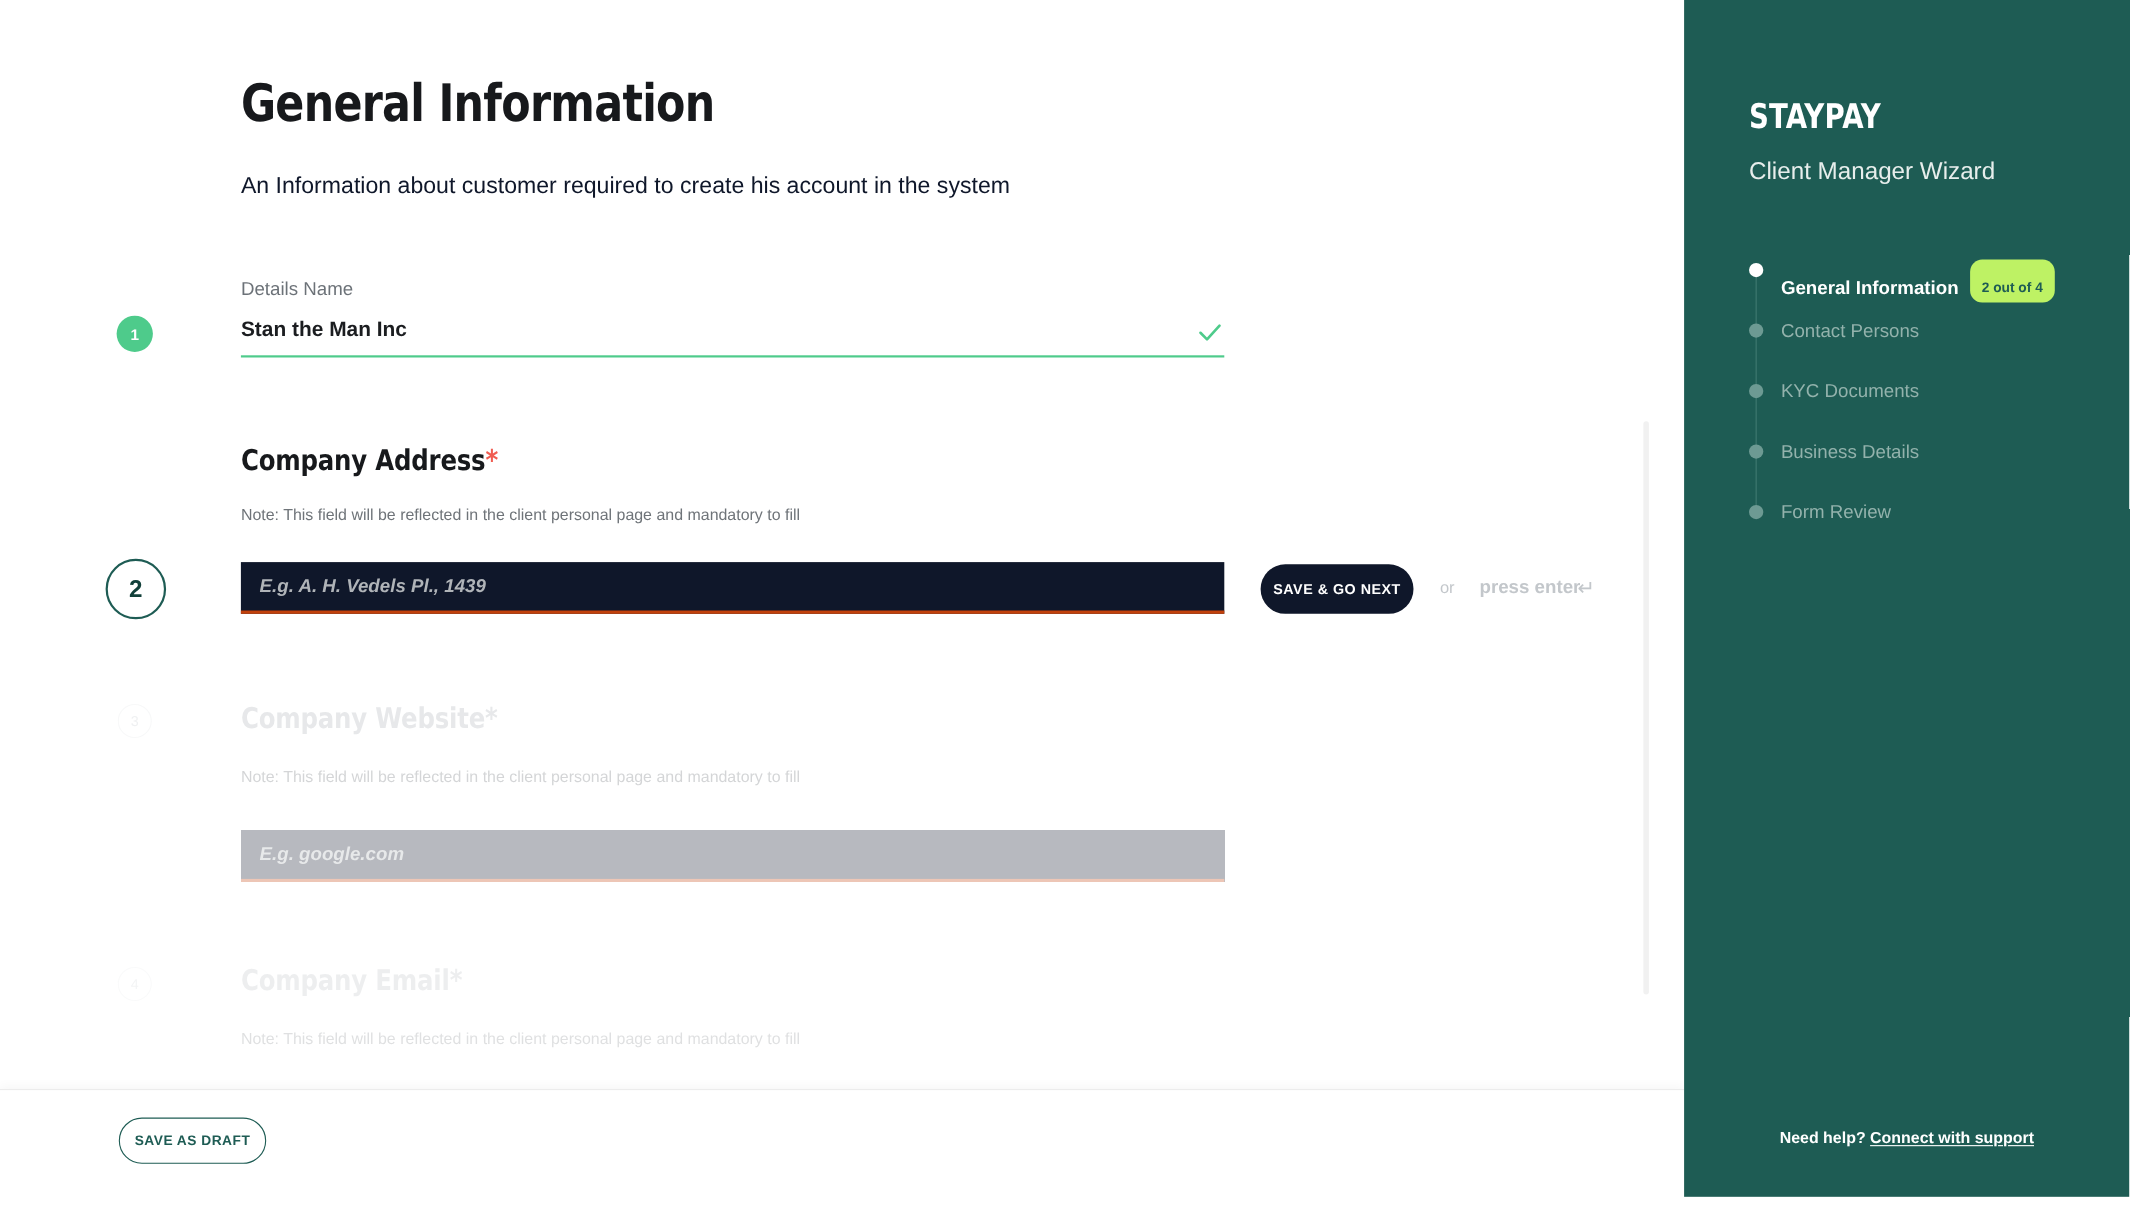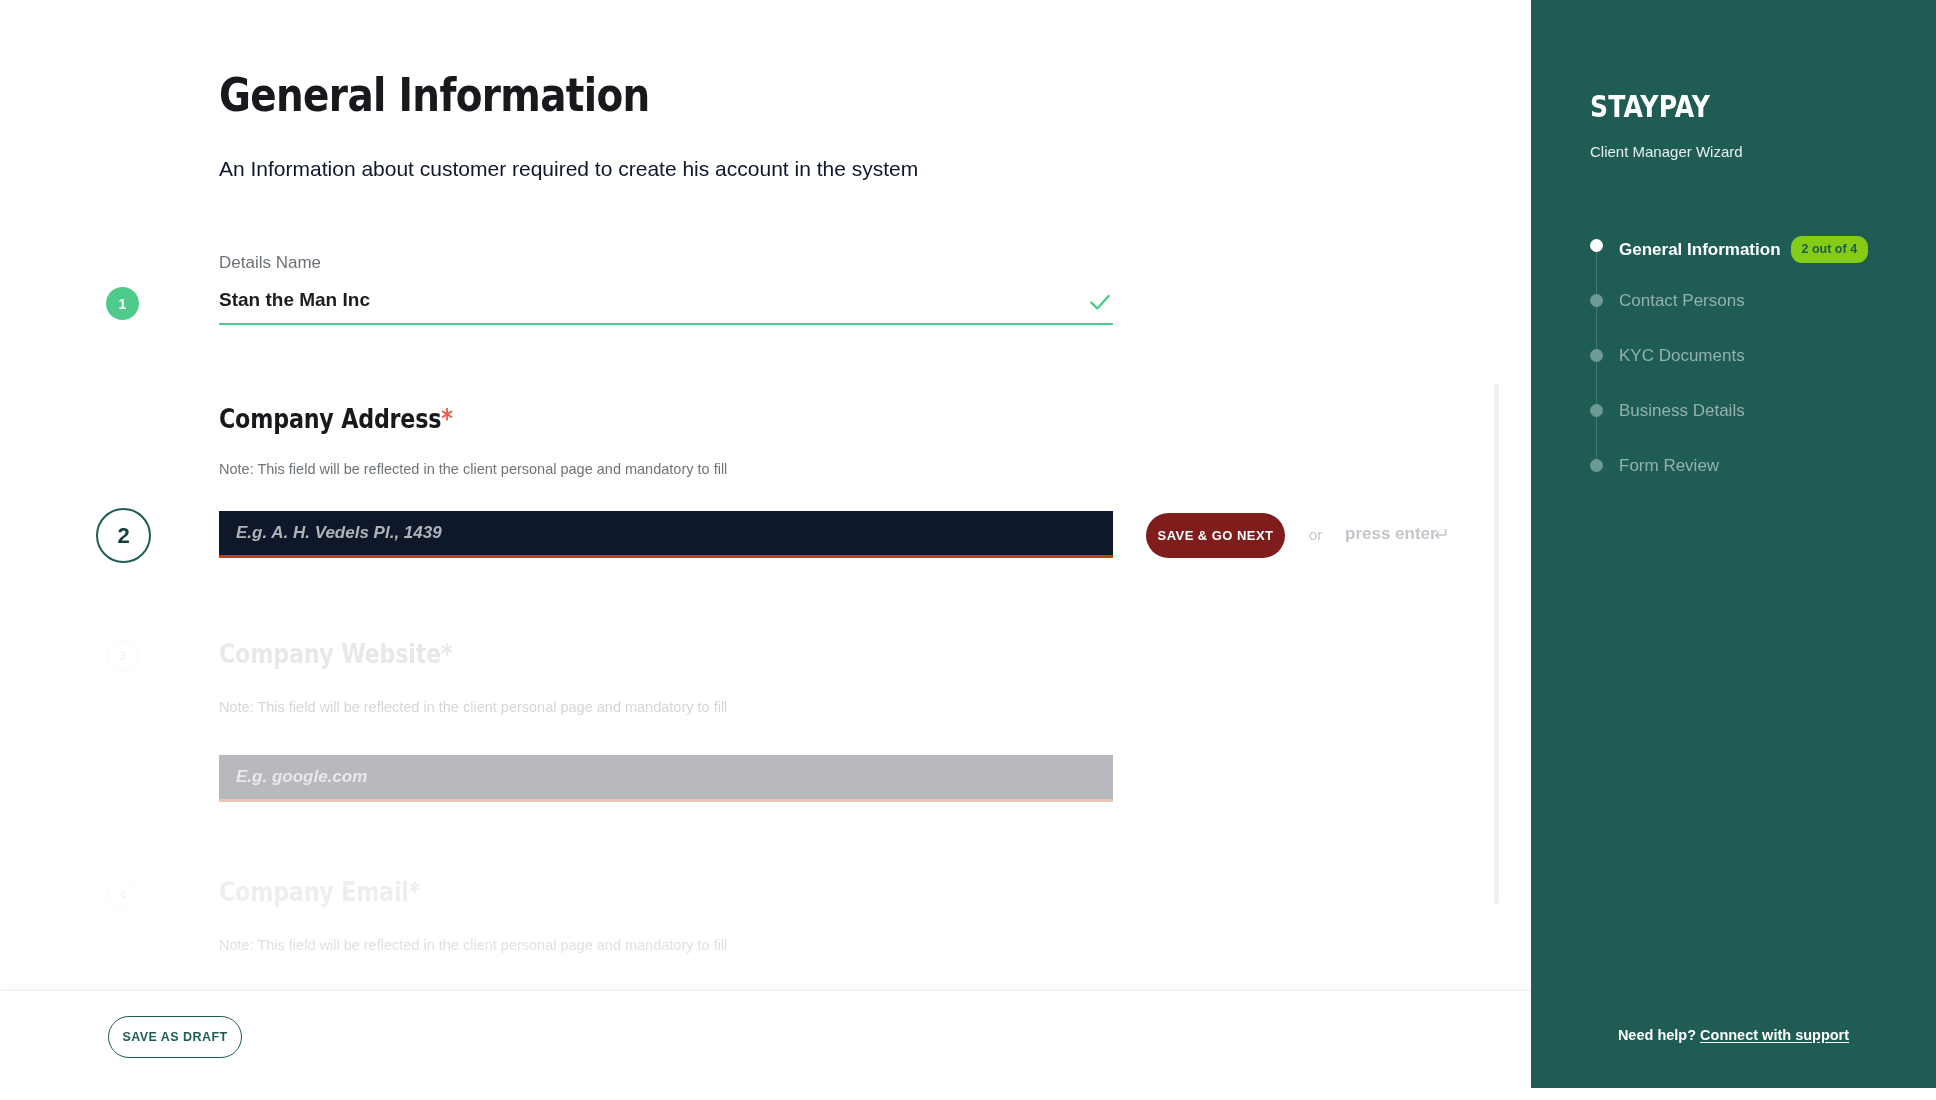--- a/index.html
+++ b/index.html
@@ -168,21 +168,21 @@
   }
 
   
   .save-next-btn {
     position: absolute;
     left: 1146px;
     top: 513px;
     width: 139px;
     height: 45px;
     border-radius: 23px;
-    background: #7f1d1d;
+    background: #0f172a;
     border: none;
     color: #ffffff;
     font-family: "Liberation Sans", sans-serif;
     font-size: 13px;
     font-weight: 700;
     letter-spacing: 0.45px;
     cursor: pointer;
   }
   .or-text {
     position: absolute;
@@ -270,21 +270,21 @@
     color: #ffffff;
     letter-spacing: 0.2px;
     font-family: "Liberation Sans Narrow", "DejaVu Sans Condensed", "Liberation Sans", sans-serif;
     transform: scaleX(0.9);
     transform-origin: left center;
   }
   .brand-sub {
     position: absolute;
     left: 59px;
     top: 143px;
-    font-size: 15px;
+    font-size: 22px;
     font-weight: 400;
     color: #e7eeec;
     white-space: nowrap;
   }
 
   .steps-list {
     position: absolute;
     left: 59px;
     top: 236px;
     width: 300px;
@@ -325,26 +325,26 @@
     white-space: nowrap;
     line-height: 20px;
   }
   .step-row.current .step-label {
     color: #ffffff;
     font-weight: 700;
   }
   .step-counter {
     display: inline-block;
     margin-left: 10px;
-    background: #84cc16;
+    background: #bef264;
     color: #1e5c54;
     font-size: 12.5px;
     font-weight: 700;
     border-radius: 11px;
-    padding: 3px 11px 4px;
+    padding: 15px 11px 4px;
     vertical-align: 2px;
     white-space: nowrap;
   }
 
   .help-line {
     position: absolute;
     left: 0;
     right: 0;
     bottom: 45px;
     text-align: center;

